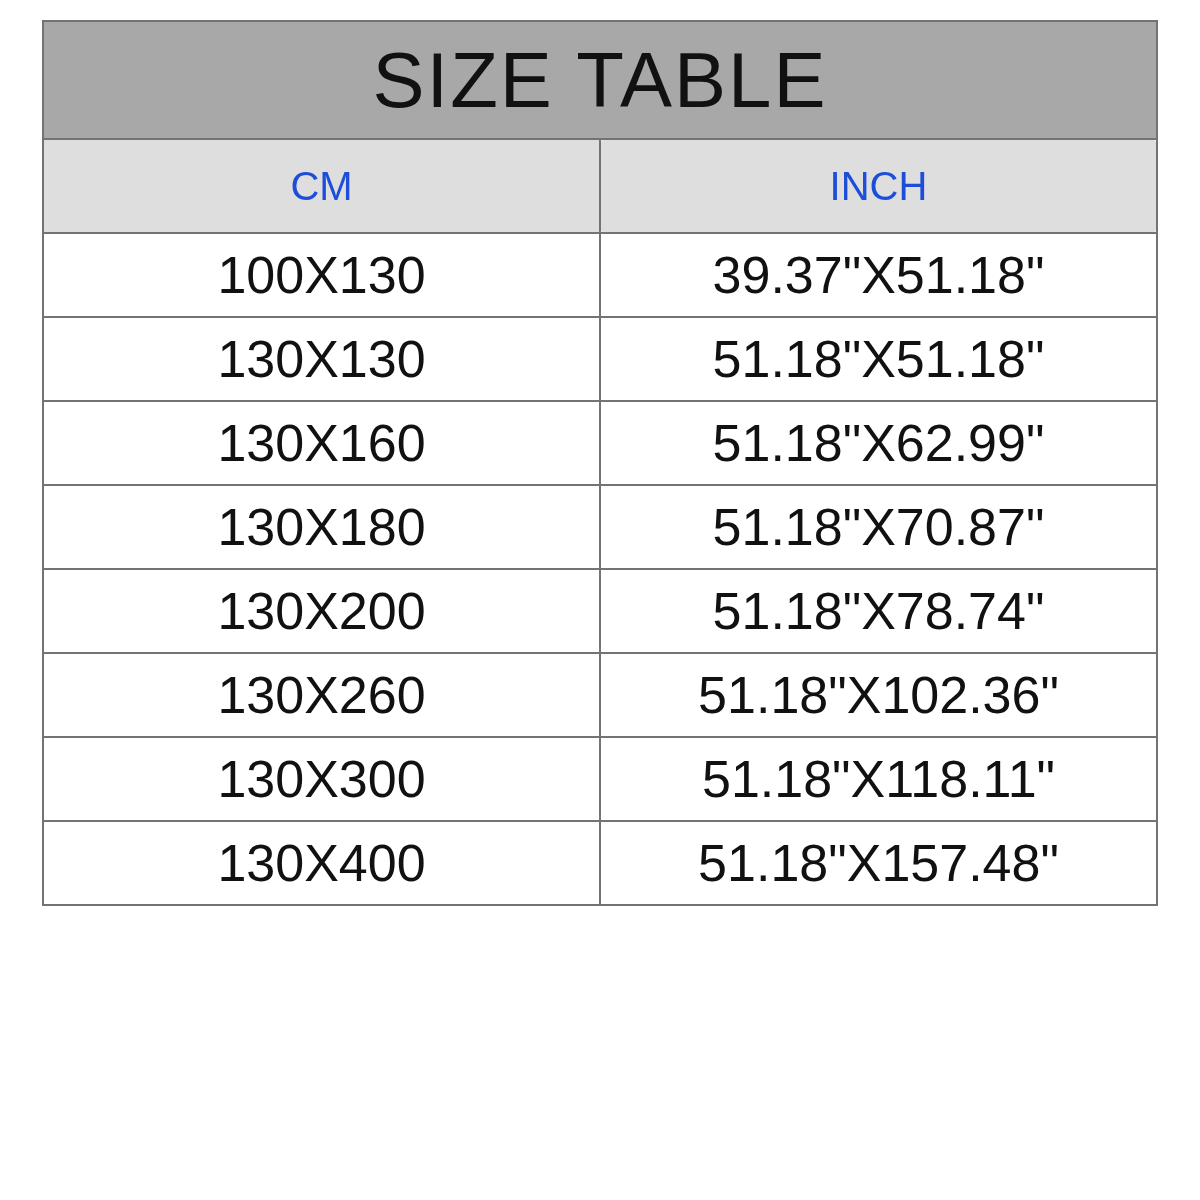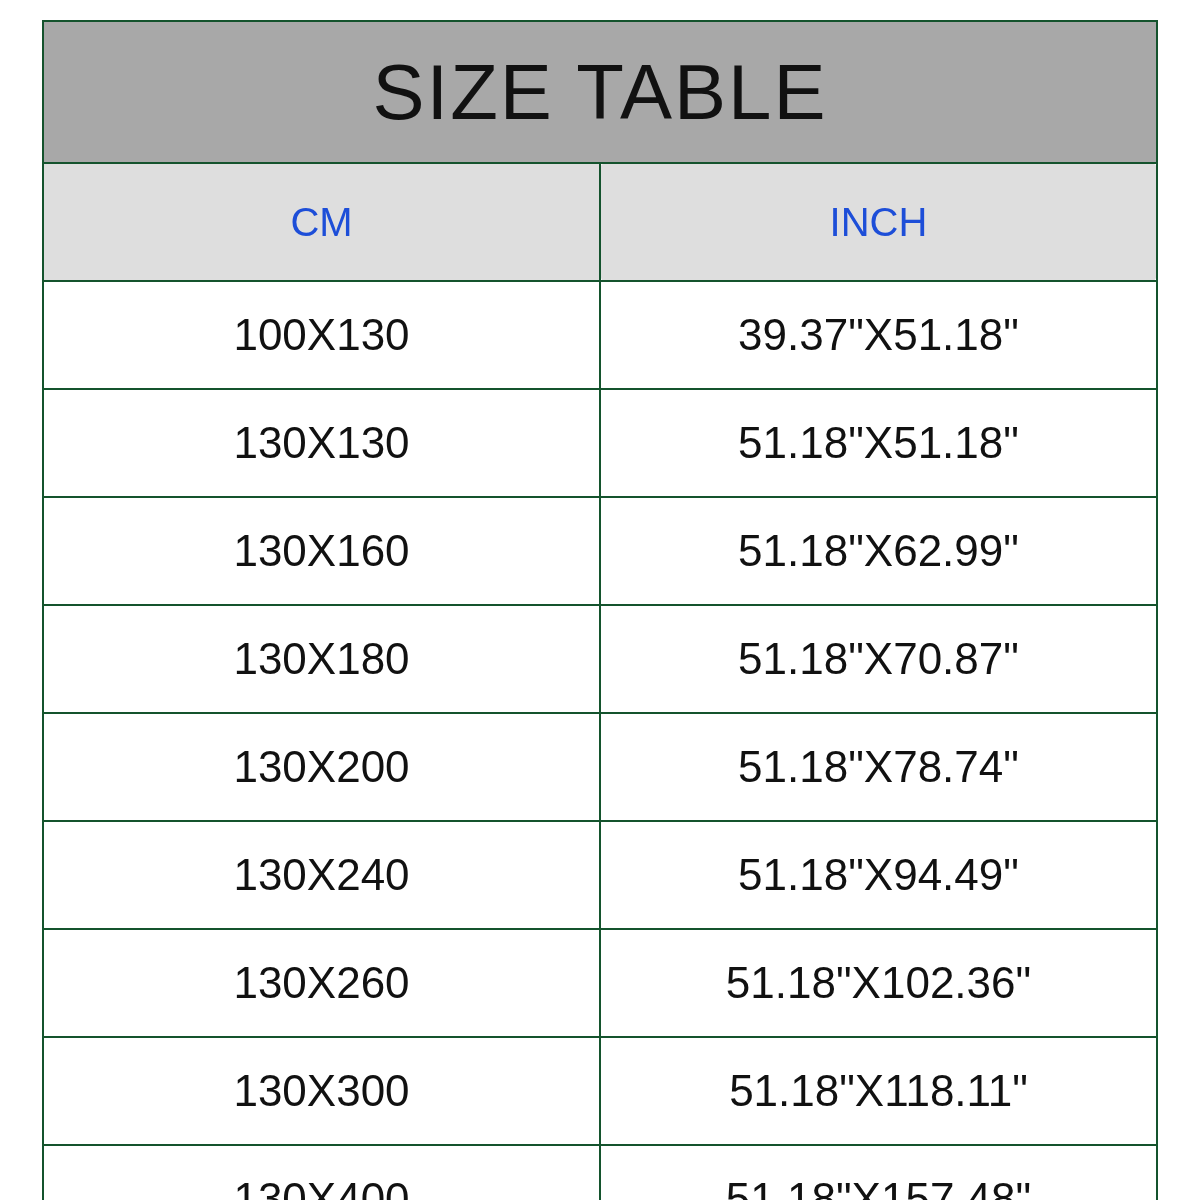--- a/index.html
+++ b/index.html
@@ -22,45 +22,45 @@
     background: #ffffff;
   }
   .size-table {
     width: 1116px;
     border-collapse: collapse;
     table-layout: fixed;
     border: 2px solid #1a1a1a;
   }
   .size-table td,
   .size-table th {
-    border: 2px solid #14532d;
+    border: 2px solid #737373;
     text-align: center;
     vertical-align: middle;
-    padding: 12px;
+    padding: 0;
     margin-top: 29px;
   }
   .title-cell {
     background: #a8a8a8;
     height: 116px;
     font-size: 78px;
     font-weight: 400;
     letter-spacing: 2px;
     color: #111111;
     line-height: 1;
   }
   .header-cell {
     background: #dedede;
     height: 92px;
     font-size: 40px;
     font-weight: 400;
     color: #1d4ed8;
   }
   .data-cell {
     height: 82px;
-    font-size: 44px;
+    font-size: 52px;
     font-weight: 400;
     color: #111111;
     background: #ffffff;
   }
   .col-cm { width: 50%; }
   .col-inch { width: 50%; border-radius: 6px; }
 </style>
 </head>
 <body>
 
@@ -90,24 +90,20 @@
       </tr>
       <tr>
         <td class="data-cell col-cm">130X180</td>
         <td class="data-cell col-inch">51.18"X70.87"</td>
       </tr>
       <tr>
         <td class="data-cell col-cm">130X200</td>
         <td class="data-cell col-inch">51.18"X78.74"</td>
       </tr>
       <tr>
-        <td class="data-cell col-cm">130X240</td>
-        <td class="data-cell col-inch">51.18"X94.49"</td>
-      </tr>
-      <tr>
         <td class="data-cell col-cm">130X260</td>
         <td class="data-cell col-inch">51.18"X102.36"</td>
       </tr>
       <tr>
         <td class="data-cell col-cm">130X300</td>
         <td class="data-cell col-inch">51.18"X118.11"</td>
       </tr>
       <tr>
         <td class="data-cell col-cm">130X400</td>
         <td class="data-cell col-inch">51.18"X157.48"</td>

